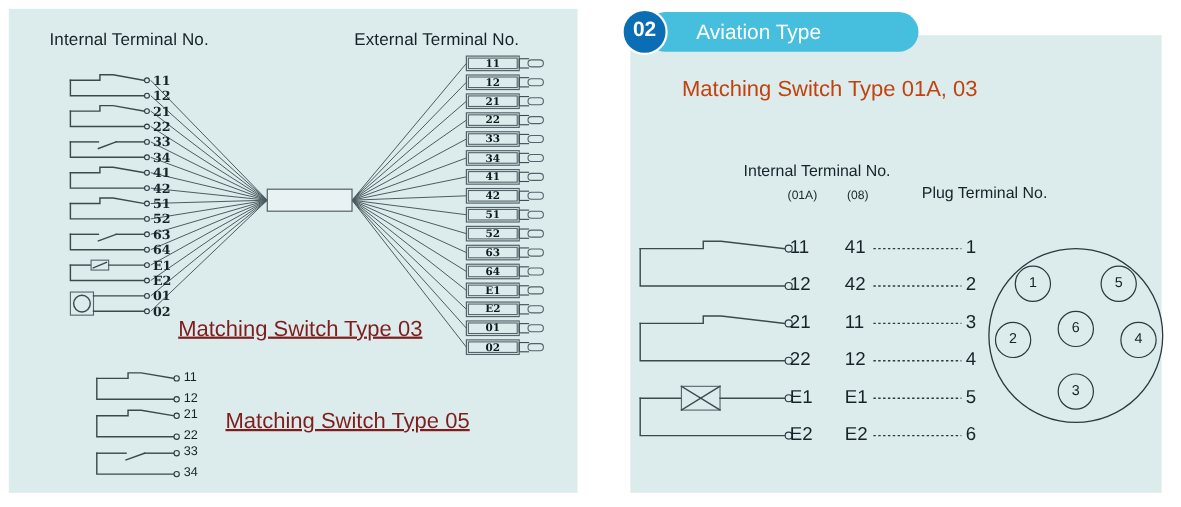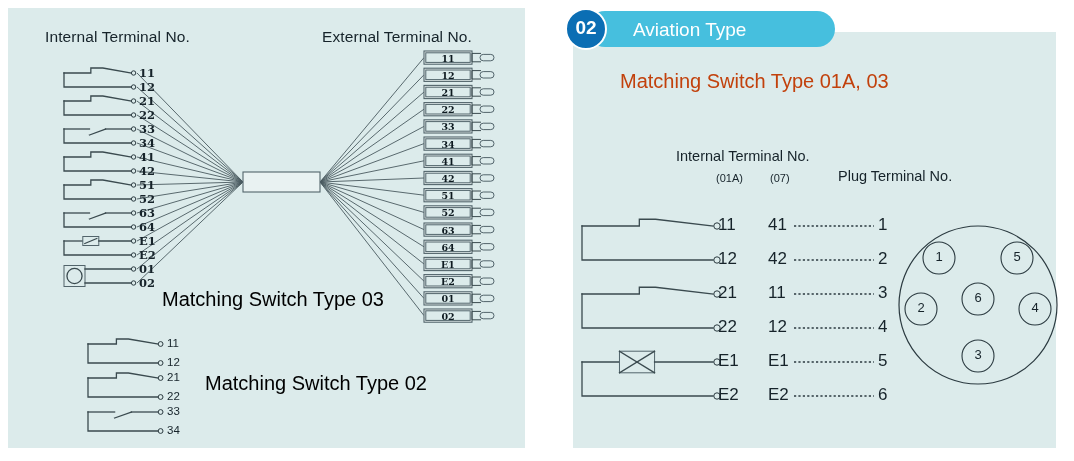--- a/index.html
+++ b/index.html
@@ -22,21 +22,21 @@
   .dotline{stroke:#2b3a40;stroke-width:1.3;fill:none;stroke-dasharray:2.2 2.2;}
   .circ{fill:none;stroke:#2b3a40;stroke-width:1.2;}
   .pinc{fill:none;stroke:#2b3a40;stroke-width:1.1;}
 
   .lbl{position:absolute;color:#16232a;white-space:nowrap;}
   .hdr{font-size:15.5px;letter-spacing:.1px;}
   .tnum{font-size:11.5px;font-weight:bold;font-family:"DejaVu Serif","Liberation Serif",serif;}
   .tnum7{font-size:11.5px;font-family:"Liberation Sans",sans-serif;}
   .blklbl{position:absolute;font-size:9.5px;font-weight:bold;color:#0e1a20;
     font-family:"DejaVu Serif","Liberation Serif",serif;text-align:center;}
-  .bluetxt{position:absolute;color:#000000;font-size:20px;white-space:nowrap;}
+  .bluetxt{position:absolute;color:#7f1d1d;font-size:20px;white-space:nowrap;text-decoration:underline;}
 
   #badge-wrap{position:absolute;left:565px;top:8px;height:42px;}
   #badge-pill{position:absolute;left:22px;top:3px;height:36px;width:248px;
     background:#46bfde;border-radius:18px;}
   #badge-title{position:absolute;left:68px;top:11px;color:#ffffff;font-size:19px;white-space:nowrap;}
   #badge-circle{position:absolute;left:0;top:0;width:42px;height:42px;border-radius:50%;
     background:#0b6eb4;border:2.5px solid #ffffff;box-sizing:border-box;}
   #badge-num{position:absolute;left:0;top:9px;width:42px;text-align:center;
     color:#ffffff;font-size:19px;font-weight:600;}
 
@@ -303,36 +303,36 @@
 <div id="left-t07-labels">
     <div class="lbl tnum7" style="left: 167px; top: 337px;">11</div>
     <div class="lbl tnum7" style="left: 167px; top: 356px;">12</div>
     <div class="lbl tnum7" style="left: 167px; top: 371px;">21</div>
     <div class="lbl tnum7" style="left: 167px; top: 390px;">22</div>
     <div class="lbl tnum7" style="left: 167px; top: 405px;">33</div>
     <div class="lbl tnum7" style="left: 167px; top: 424px;">34</div>
   </div>
 
 <div class="bluetxt" style="left:162px;top:288px;">Matching Switch Type 03</div>
-<div class="bluetxt" style="left:205px;top:372px;">Matching Switch Type 02</div>
+<div class="bluetxt" style="left:205px;top:372px;">Matching Switch Type 05</div>
 
 <div class="panel" id="right-panel"></div>
 
 <div id="badge-wrap">
   <div id="badge-pill"></div>
   <div id="badge-title">Aviation Type</div>
   <div id="badge-circle"></div>
   <div id="badge-num">02</div>
 </div>
 
 <div id="rp-subtitle">Matching Switch Type 01A, 03</div>
 
 <div class="rlbl rhdr" style="left:676px;top:148px;">Internal Terminal No.</div>
 <div class="rlbl rsub" style="left:716px;top:172px;">(01A)</div>
-<div class="rlbl rsub" style="left:770px;top:172px;">(07)</div>
+<div class="rlbl rsub" style="left:770px;top:172px;">(08)</div>
 <div class="rlbl rhdr" style="left:838px;top:168px;">Plug Terminal No.</div>
 
 <svg id="right-svg" width="1074" height="461">
     <g>
       <path class="sw" d="M 582 226 L 582 260 L 713 260"></path>
       <path class="sw" d="M 582 226 L 639.32 226 L 639.32 219.25 L 655.52 219.25 L 713 226"></path>
     </g>
     <circle class="term-dot" cx="717" cy="226" r="3.2"></circle>
     <circle class="term-dot" cx="717" cy="260" r="3.2"></circle>
     <g>

